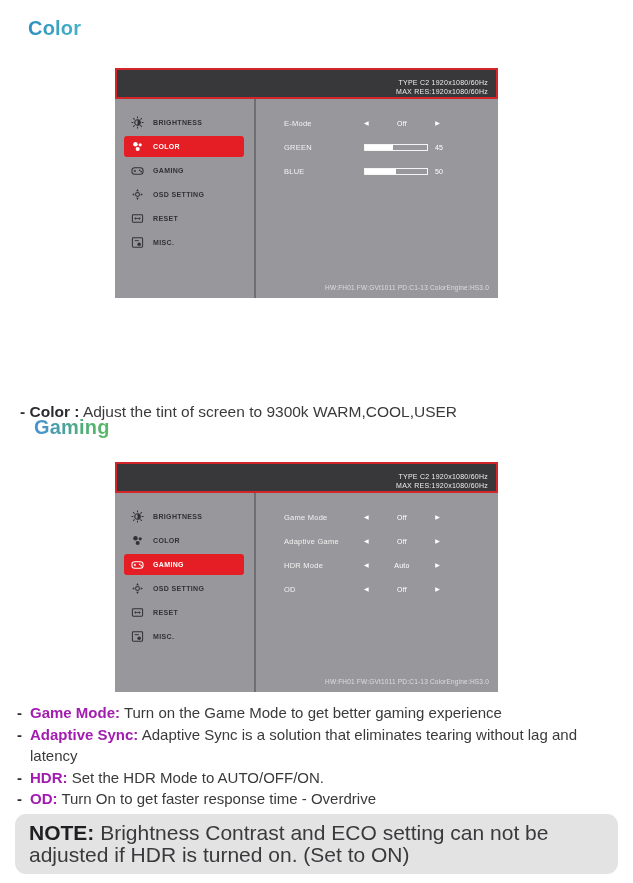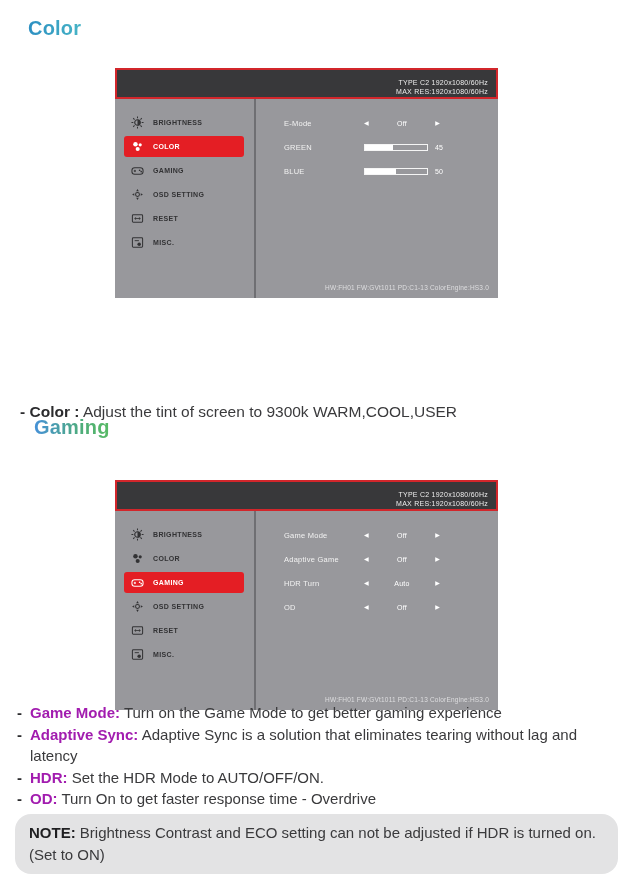--- a/index.html
+++ b/index.html
@@ -36,22 +36,22 @@
   .num{font-size:7px;color:#ffffff;margin-left:7px;}
   .osd-footer{position:absolute;right:9px;bottom:7px;font-size:6.5px;color:#dedee0;letter-spacing:.2px;}
 
   
   .caption{left:20px;top:355px;width:590px;font-size:15.5px;color:#3a3a3c;margin-top:48px;}
   .caption b{color:#2c2c2e;}
   .bullets{left:17px;top:702px;width:606px;}
   .bullet{position:relative;padding-left:13px;font-size:15px;line-height:21.5px;color:#3a3a3c;}
   .bullet .dash{position:absolute;left:0;top:0;font-weight:700;color:#2c2c2e;}
   .bullet b{color:#a21caf;}
-  .note-box{left:15px;top:814px;width:603px;box-sizing:border-box;background:#e3e3e4;border-radius:16px;
-    padding:8px 14px 9px 14px;font-size:15px;line-height:21.5px;color:#3a3a3c;}
+  .note-box{left:15px;top:814px;width:603px;box-sizing:border-box;background:#e3e3e4;border-radius:11px;
+    padding:8px 14px 9px 14px;font-size:21px;line-height:21.5px;color:#3a3a3c;}
   .note-box b{color:#1f1f21;}
   svg{display:block;}
 </style>
 </head>
 <body>
 
 <div class="abs sec-title h-color" style="left:28px;top:17px;">Color</div>
 
 <div class="abs osd" style="top:68px;">
   <div class="osd-header">
@@ -158,21 +158,21 @@
 </div>
 
 <div class="abs caption">
   <b>-</b>
   <b>Color :</b>
   <span>Adjust the tint of screen to 9300k WARM,COOL,USER</span>
 </div>
 
 <div class="abs sec-title h-gaming" style="left:34px;top:416px;">Gaming</div>
 
-<div class="abs osd" style="top:480px;">
+<div class="abs osd" style="top:462px;">
   <div class="osd-header">
     <div class="osd-header-text">
       <div>TYPE  C2  1920x1080/60Hz</div>
       <div>MAX  RES:1920x1080/60Hz</div>
     </div>
   </div>
   <div class="osd-body">
     <div class="osd-sidebar">
       <div class="sb-item">
         <span class="sb-icon">
@@ -250,21 +250,21 @@
         <span class="row-label">Adaptive Game</span>
         <div class="ctl">
             <div class="selector">
           <span class="arr">◀</span>
           <span class="val">Off</span>
           <span class="arr">▶</span>
         </div>
           </div>
       </div>
       <div class="row">
-        <span class="row-label">HDR Turn</span>
+        <span class="row-label">HDR Mode</span>
         <div class="ctl">
             <div class="selector">
           <span class="arr">◀</span>
           <span class="val">Auto</span>
           <span class="arr">▶</span>
         </div>
           </div>
       </div>
       <div class="row">
         <span class="row-label">OD</span>

